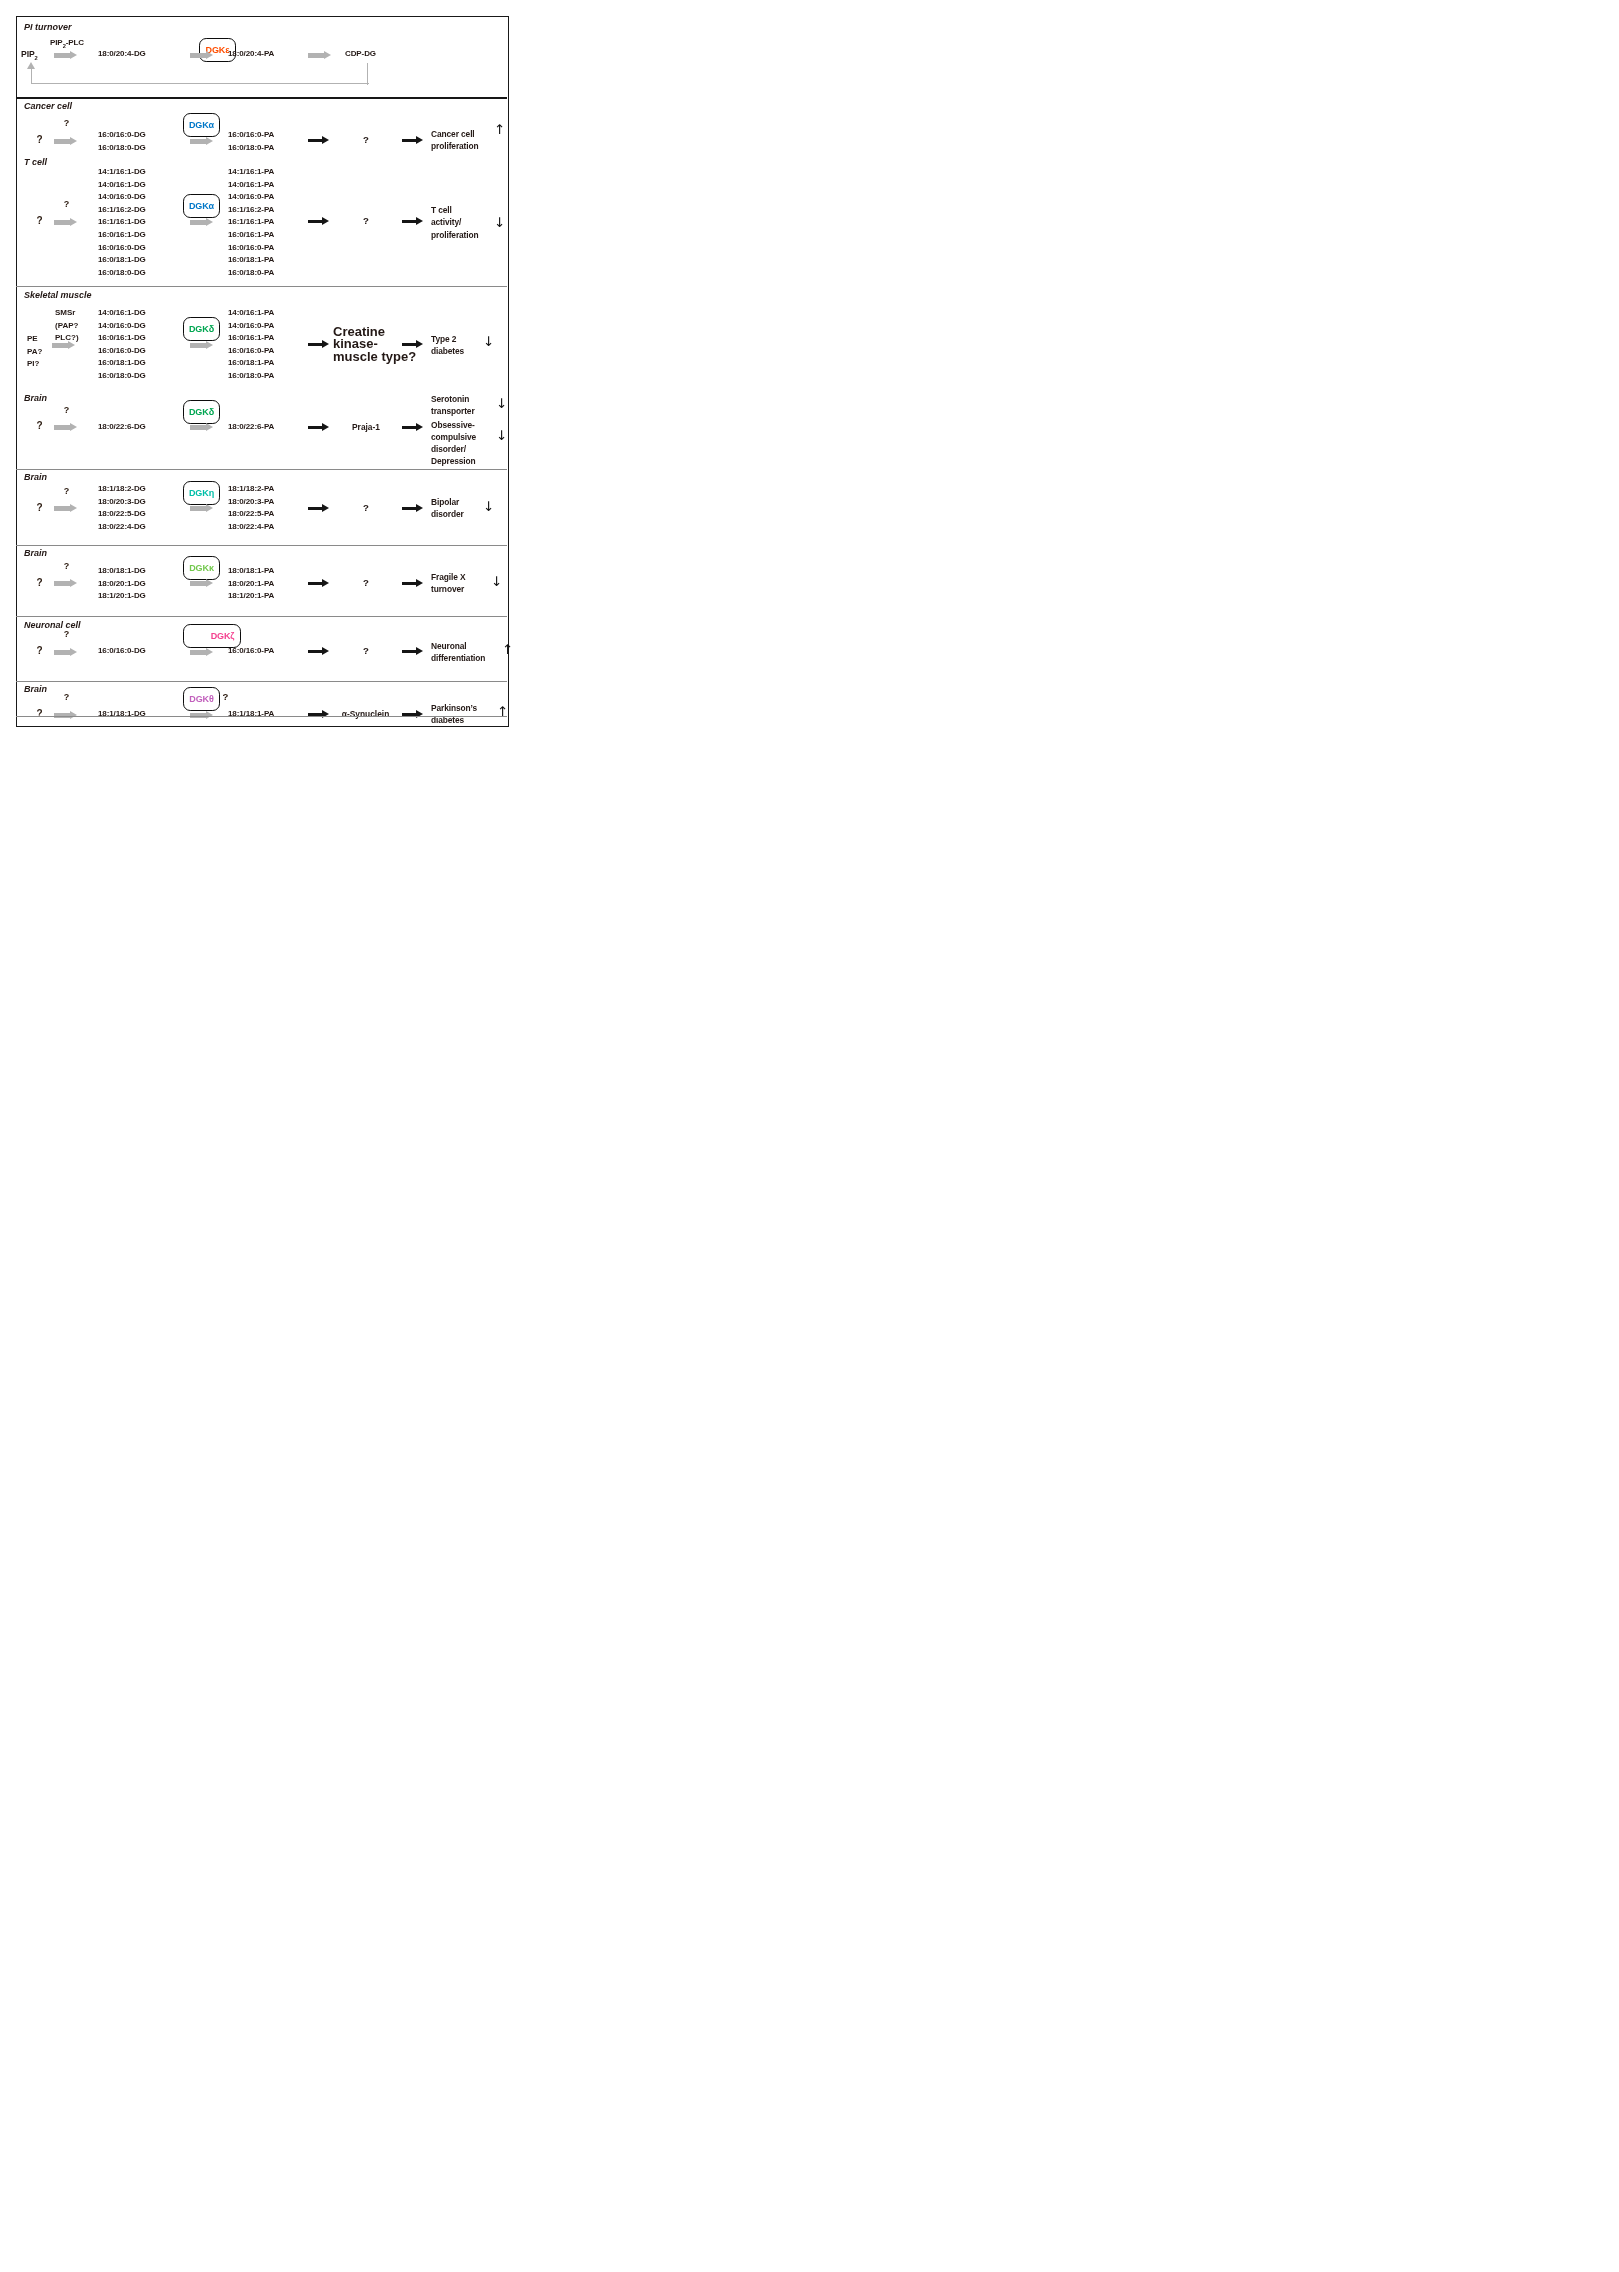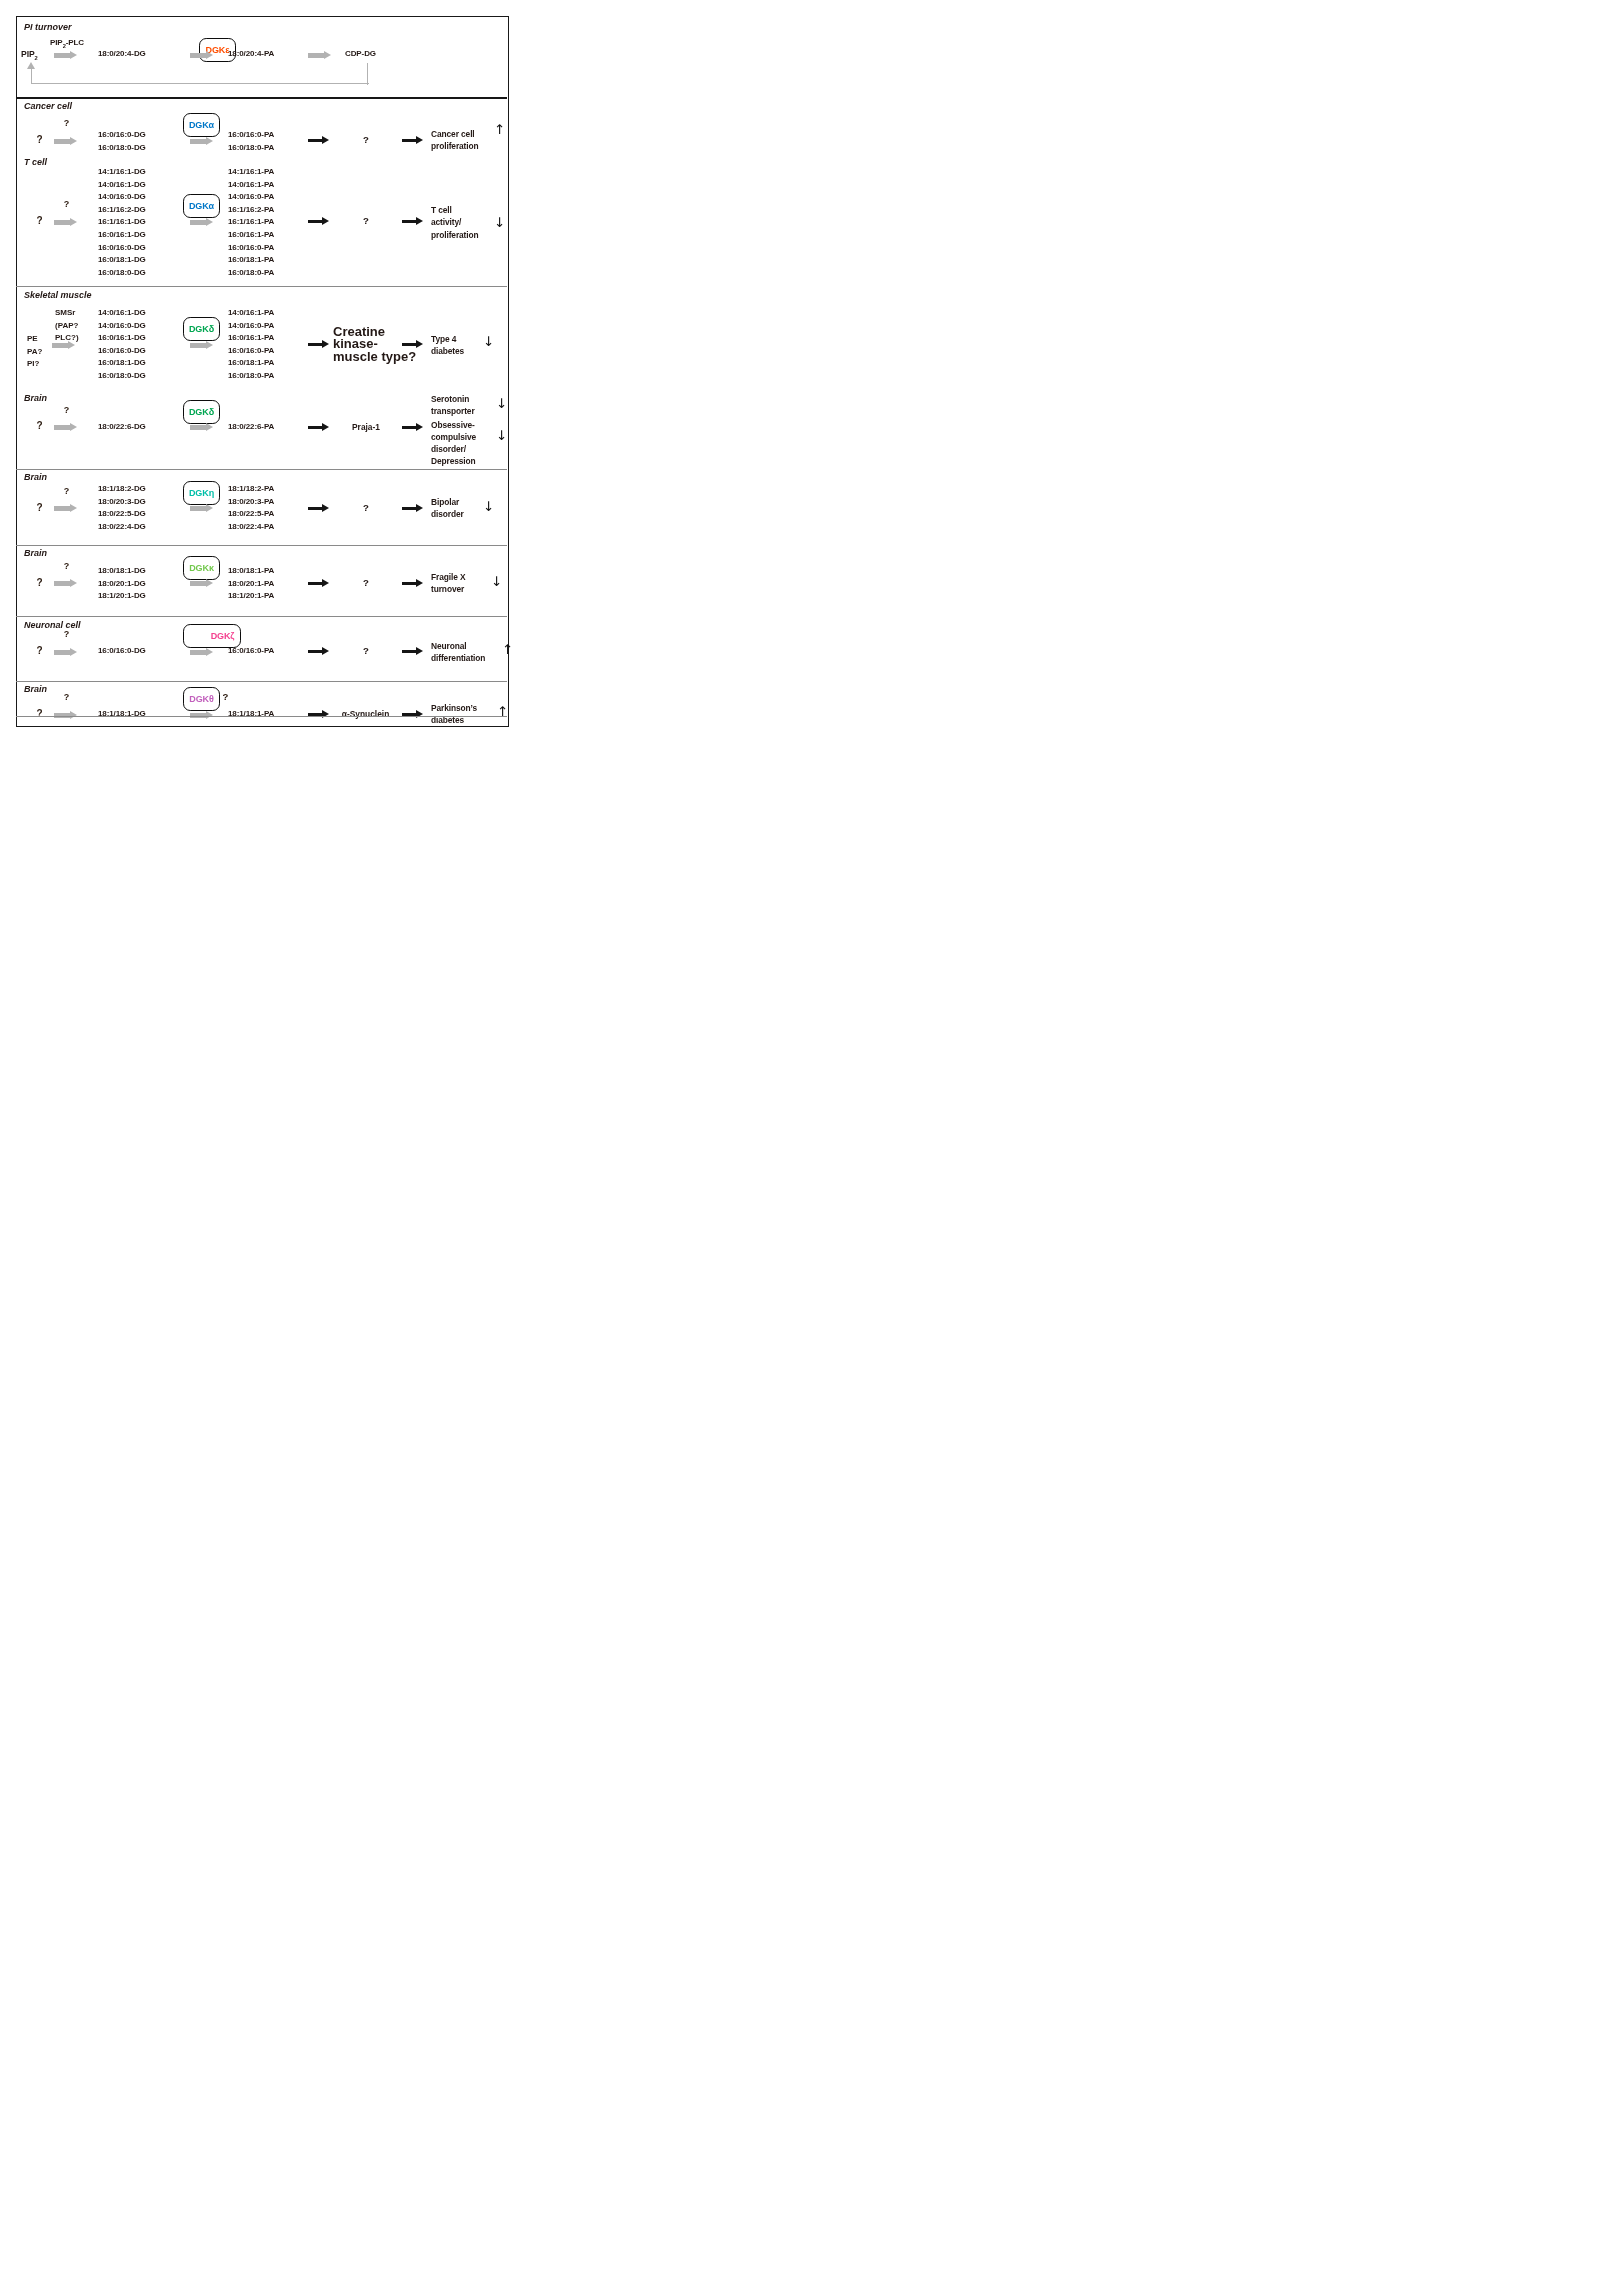--- a/index.html
+++ b/index.html
@@ -149,21 +149,21 @@
     <div>16:0/18:0-PA</div>
   </div>
   <div class="arr k" style="left:308px;top:340px"></div>
   <div class="stack" style="left:333px;top:326px;line-height:12.4px;font-size:13px">
     <div>Creatine</div>
     <div>kinase-</div>
     <div>muscle type?</div>
   </div>
   <div class="arr k" style="left:402px;top:340px"></div>
   <div class="outcome" style="left:431px;top:333px">
-    <div>Type 4</div>
+    <div>Type 2</div>
     <div>diabetes</div>
   </div>
   <div class="trend" style="left:483px;top:335px">↓</div>
 
   <div class="sect" style="left:24px;top:393px">Brain</div>
   <div class="q small" style="left:57px;top:405px">?</div>
   <div class="q" style="left:30px;top:420px">?</div>
   <div class="arr g" style="left:54px;top:423px"></div>
   <div class="t" style="left:98px;top:422px">18:0/22:6-DG</div>
   <div class="dgkbox" style="left: 183px; top: 400px; color: rgb(0, 166, 81);">DGKδ</div>

